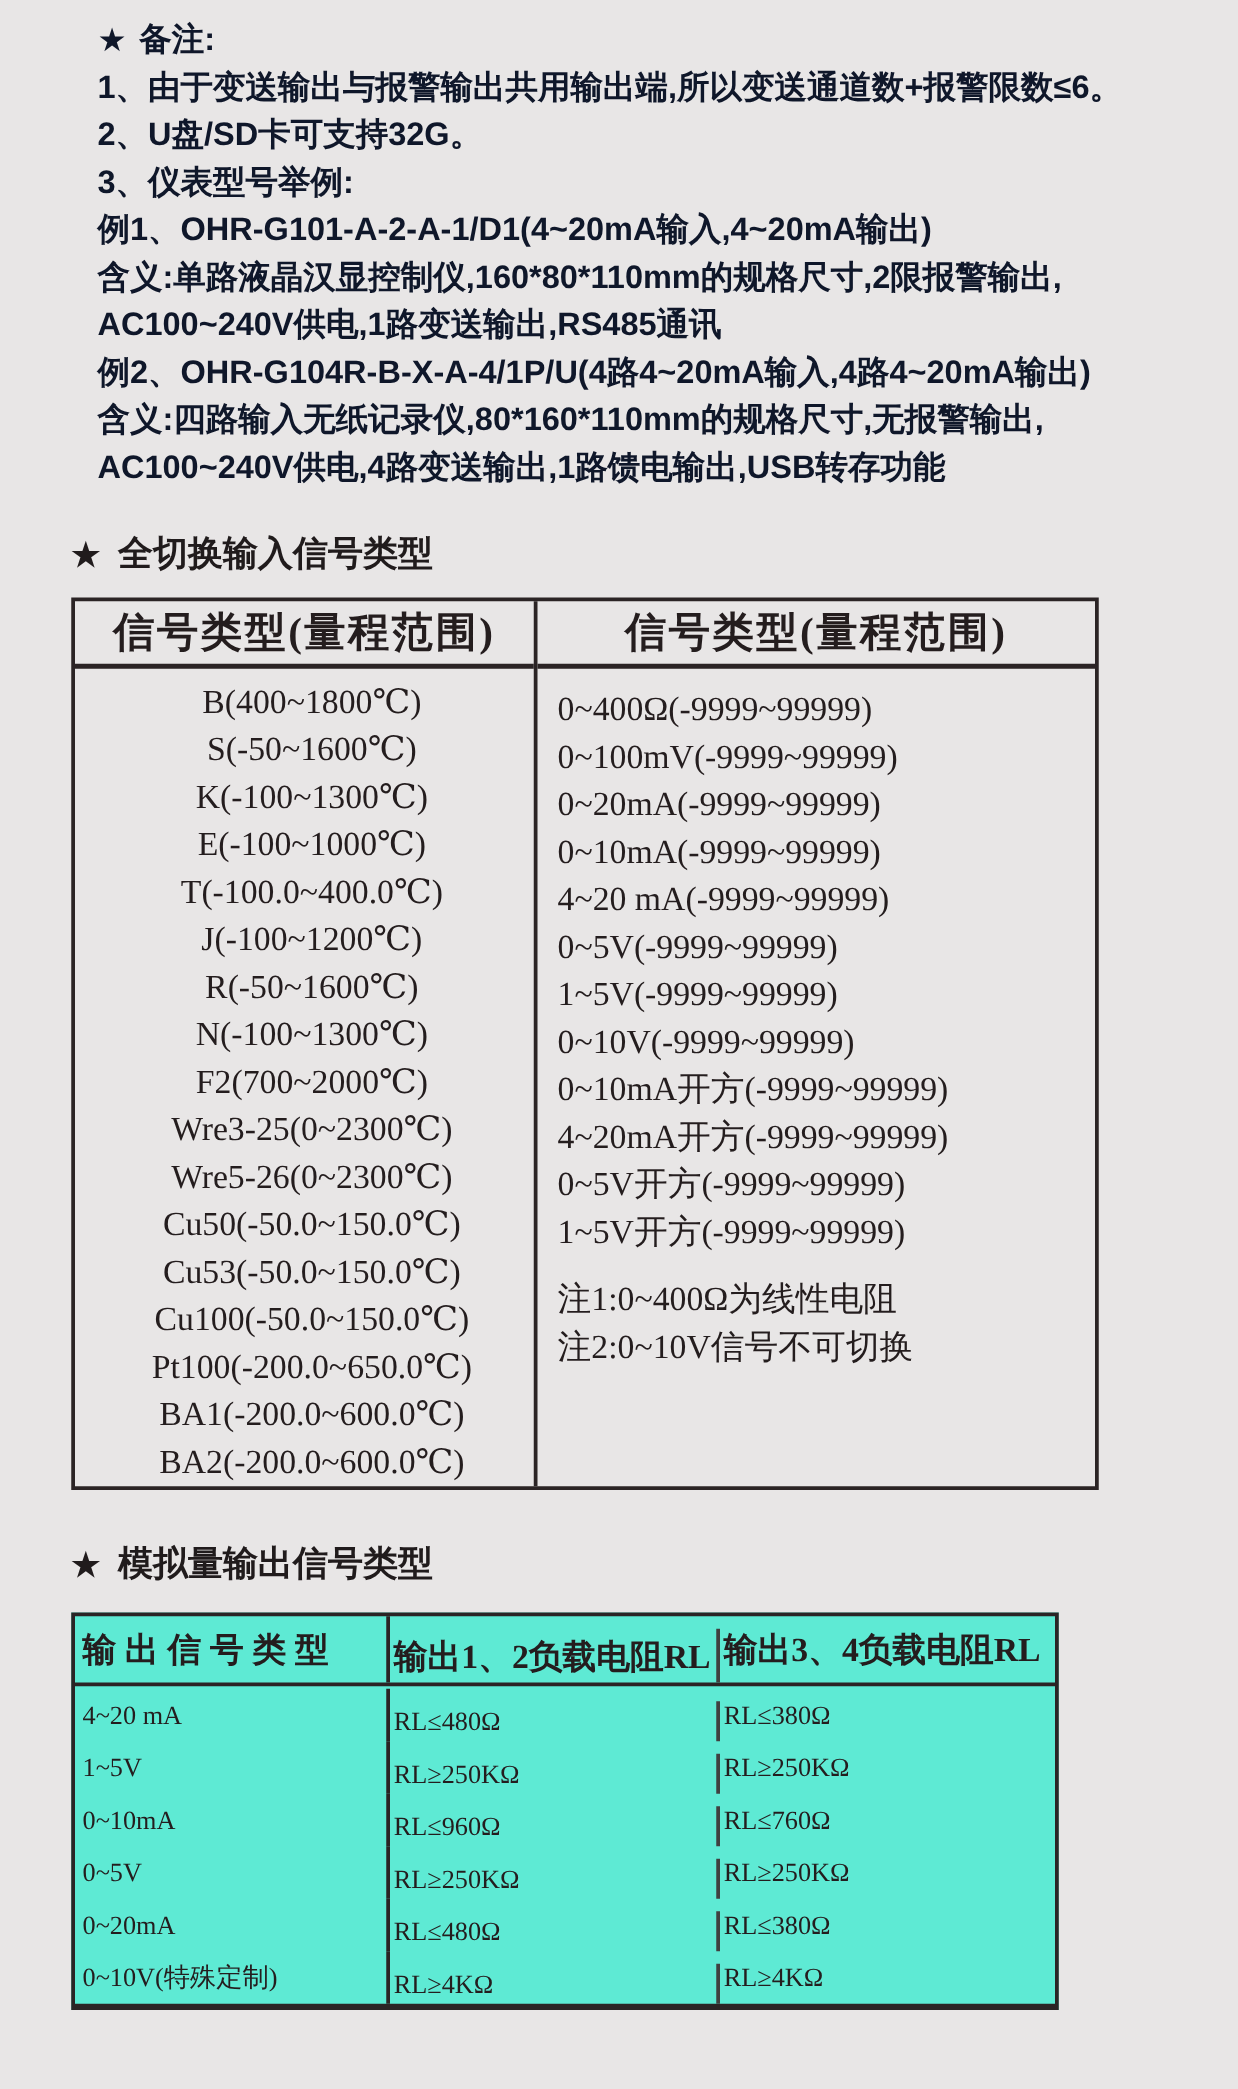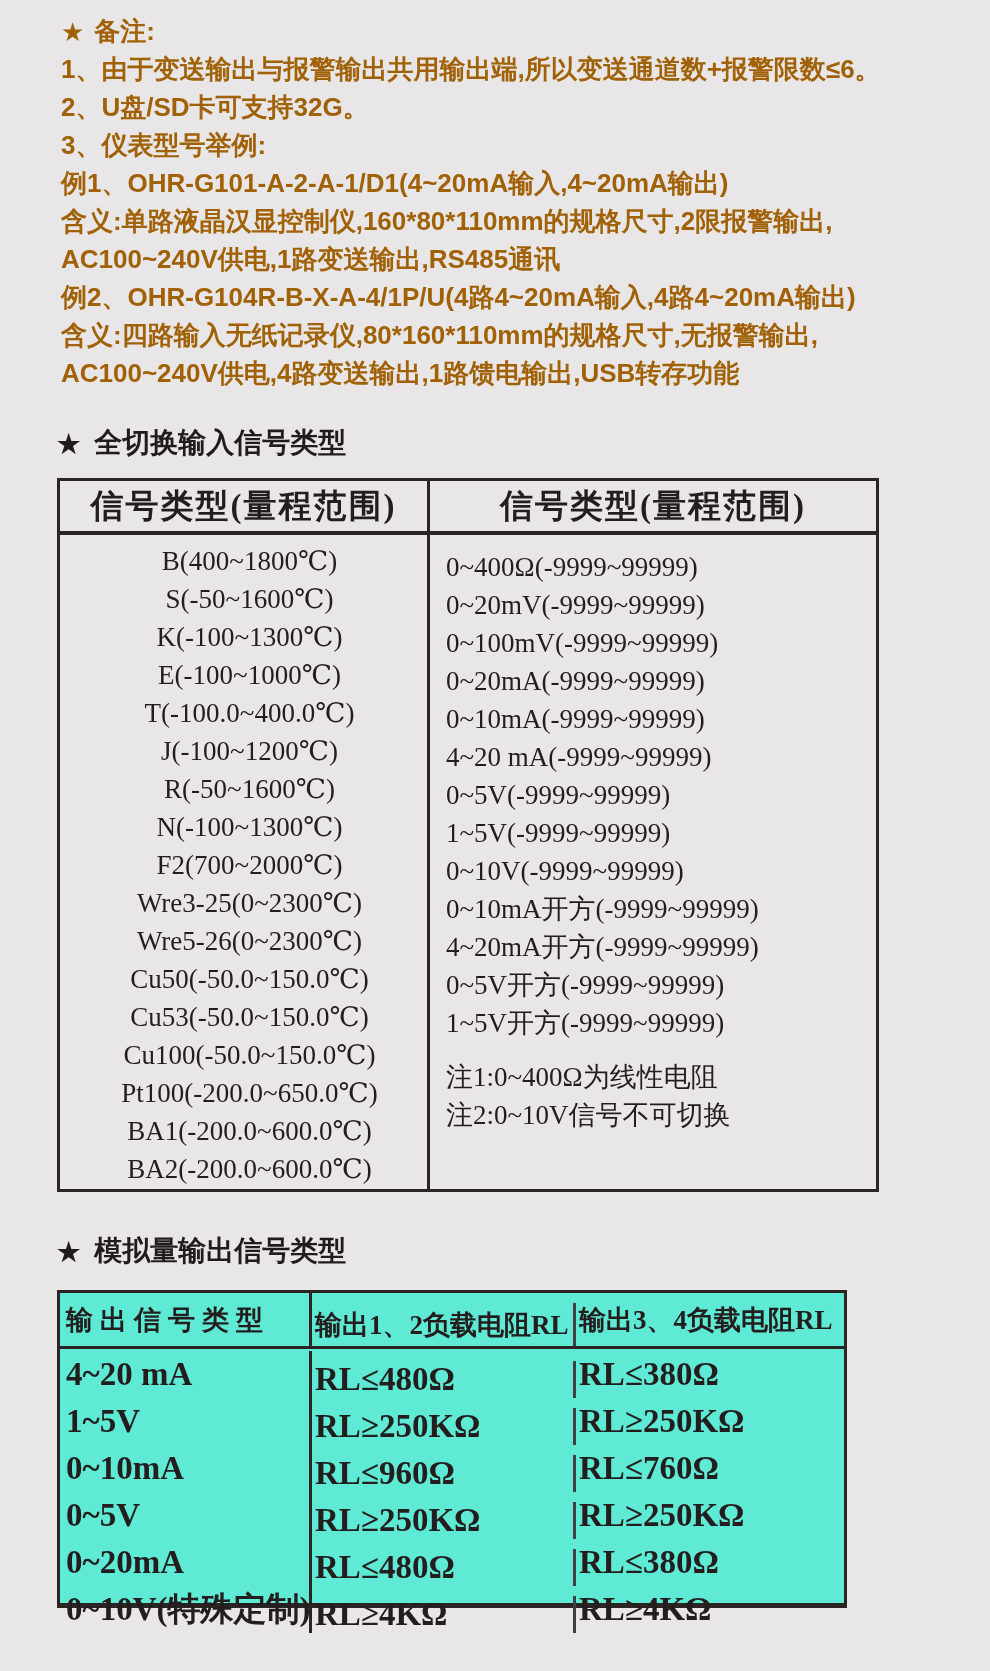--- a/index.html
+++ b/index.html
@@ -8,23 +8,23 @@
     background:#e8e6e6;
     color:#221c1d;
     font-family:"Liberation Sans", sans-serif;
     position:relative;
     overflow:hidden;
   }
   .sans{font-family:"Liberation Sans","DejaVu Sans",sans-serif;}
 
   
   #notes{
-    position:absolute;left:61px;top:12px;
+    position:absolute;left:78px;top:12px;
     font-weight:700;font-size:26px;line-height:38px;
-    white-space:nowrap;color:#a16207;
+    white-space:nowrap;color:#0f172a;
   }
   .note-line{height:38px;}
   .star{display:inline-block;font-size:26px;margin-right:10px;transform:translateY(1px);}
 
   
   .section-title{
     position:absolute;left:57px;
     font-weight:600;font-size:28px;color:#201b1c;
     white-space:nowrap;
   }
@@ -84,23 +84,22 @@
     box-sizing:border-box;
   }
   .t2-c1{width:252px;border-right:3px solid #2b2425;padding-left:6px;}
   .t2-c2{width:264px;border-right:3px solid #404040;padding-left:3px;margin-top:10px;}
   .t2-c3{flex:1;padding-left:3px;}
   #t2-h1{letter-spacing:7px;}
   .t2-body{flex:1;display:flex;flex-direction:column;padding-top:2px;}
   .t2-row{flex:1;display:flex;}
   .t2-cell{
     display:flex;align-items:center;
-    font-size:33px;white-space:nowrap;
-    box-sizing:border-box;
-    font-weight:bold;
+    font-size:21px;white-space:nowrap;
+    box-sizing:border-box;
   }
 </style>
 </head>
 <body>
 
 <div id="notes" class="sans">
   <div class="note-line">
     <span class="star">★</span><span>备注:</span>
   </div>
   <div>
@@ -169,21 +168,20 @@
         <div class="t1-item">BA2(-200.0~600.0℃)</div>
       </div>
   </div>
   <div id="t1-col-right" class="t1-col">
     <div class="t1-head">信号类型(量程范围)</div>
     <div id="t1-body-right" class="t1-body">
       <div>
 
           <div class="t1-item">0~400Ω(-9999~99999)</div>
 
-          <div class="t1-item">0~20mV(-9999~99999)</div>
 
           <div class="t1-item">0~100mV(-9999~99999)</div>
 
           <div class="t1-item">0~20mA(-9999~99999)</div>
 
           <div class="t1-item">0~10mA(-9999~99999)</div>
 
           <div class="t1-item">4~20 mA(-9999~99999)</div>
 
           <div class="t1-item">0~5V(-9999~99999)</div>

